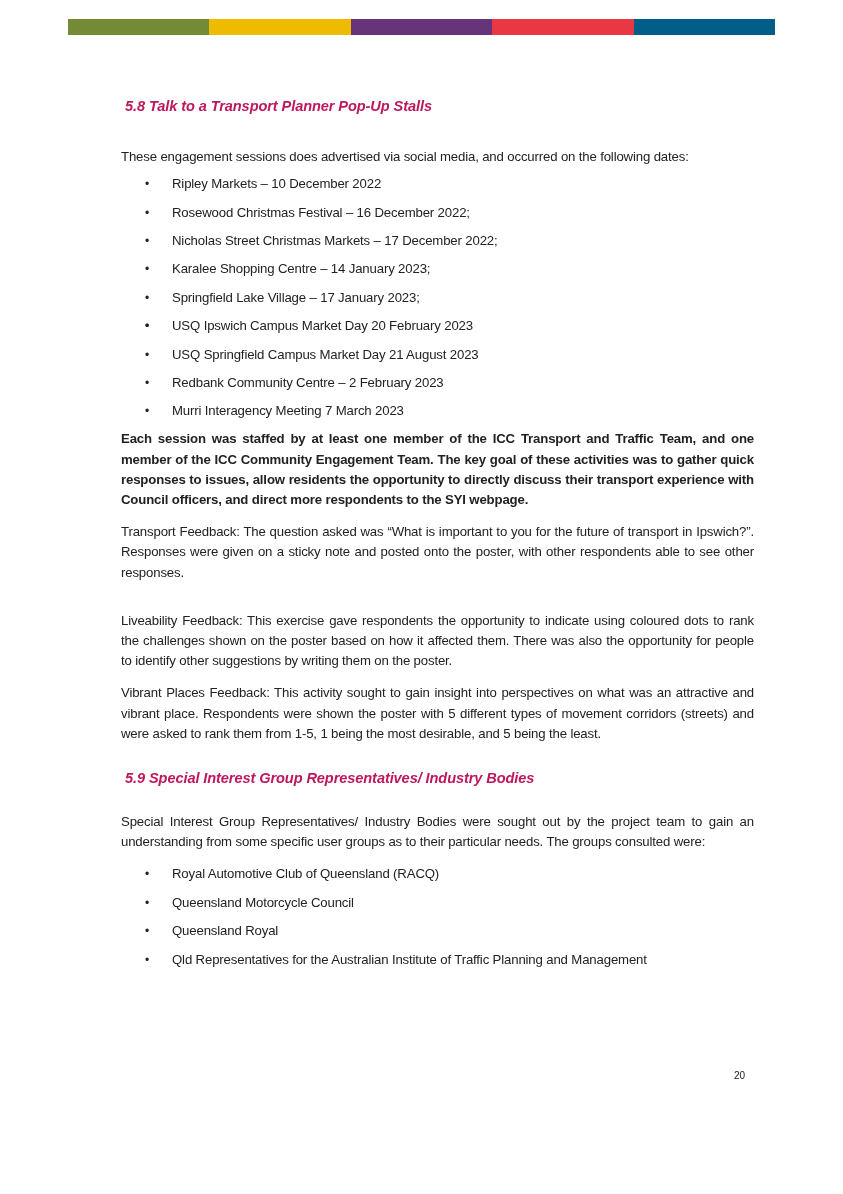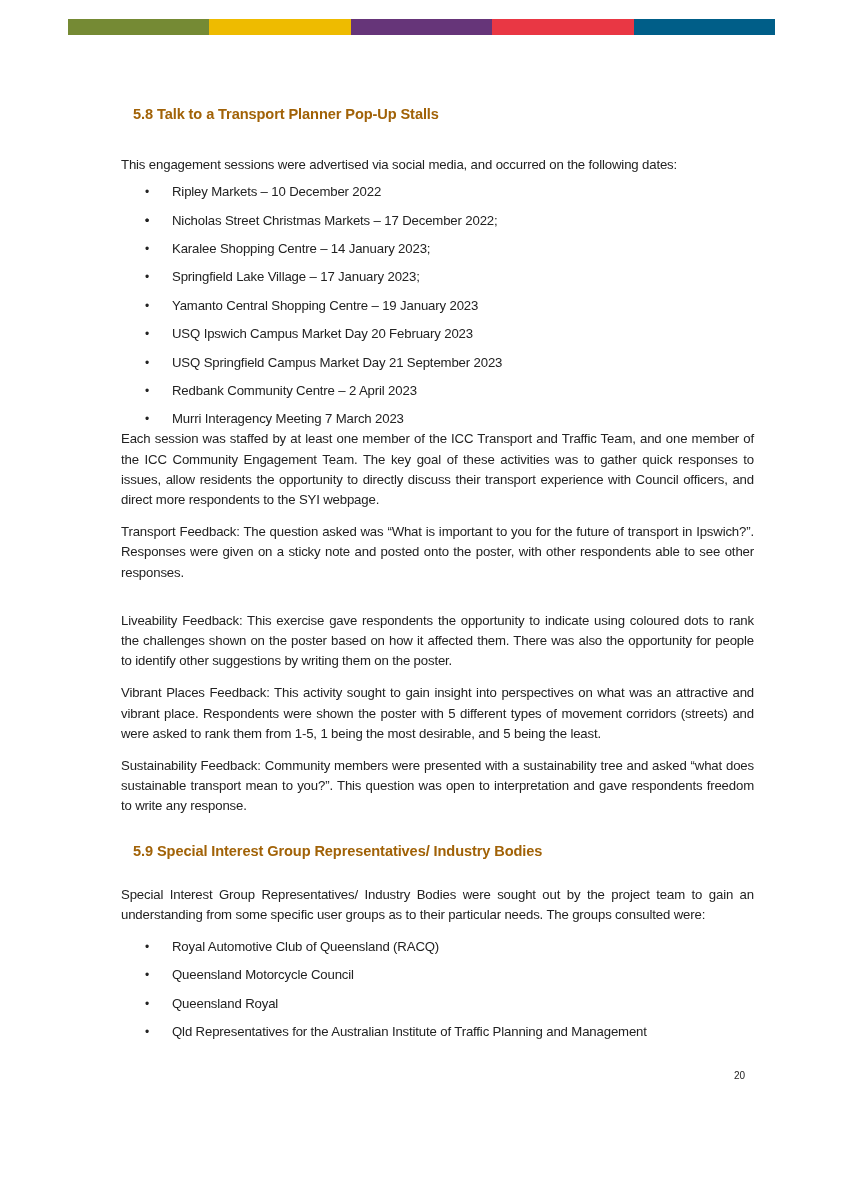--- a/index.html
+++ b/index.html
@@ -1,61 +1,60 @@
 <!DOCTYPE html>
 <html><head>
 <meta charset="utf-8">
 <style>
   html, body { margin: 0; padding: 0; background: #ffffff; }
   body { width: 843px; height: 1194px; position: relative; overflow: hidden;
          font-family: "Liberation Sans", "DejaVu Sans", sans-serif; color: #222222; }
   .color-bar { position: absolute; left: 68px; top: 19px; width: 707px; height: 16px; display: flex; }
   .color-bar .seg { flex: 1; height: 100%; }
   .content { position: absolute; left: 121px; top: 92px; width: 633px; }
-  h2 { font-size: 14.6px; font-weight: bold; margin: 12px; line-height: 20px; color: #a16207; letter-spacing: -0.1px; }
+  h2 { font-size: 14.6px; font-weight: bold; margin: 4px; line-height: 20px; color: #be185d; letter-spacing: -0.1px; font-style: italic; }
   p { font-size: 13.2px; line-height: 20.2px; margin: 0; text-align: justify; letter-spacing: -0.15px; }
   ul { list-style: none; margin: 0; padding: 0; }
   ul li { position: relative; font-size: 13.2px; line-height: 20px; padding-left: 51px; letter-spacing: -0.15px; }
   ul li .bullet { position: absolute; left: 24px; top: 0; font-size: 12px; }
   .page-num { position: absolute; left: 734px; top: 1070px; font-size: 10px; }
 </style>
 </head>
 <body>
 
 <div class="color-bar">
   <div class="seg" style="background: rgb(117, 138, 52);"></div>
   <div class="seg" style="background: rgb(238, 187, 0);"></div>
   <div class="seg" style="background: rgb(102, 53, 121);"></div>
   <div class="seg" style="background: rgb(233, 55, 68);"></div>
   <div class="seg" style="background: rgb(0, 94, 136);"></div>
 </div>
 
 <div class="content">
   <h2>5.8 Talk to a Transport Planner Pop-Up Stalls</h2>
 
-  <p style="margin-top:31px;">This engagement sessions were advertised via social media, and occurred on the following dates:</p>
+  <p style="margin-top:31px;">These engagement sessions does advertised via social media, and occurred on the following dates:</p>
 
   <ul style="margin-top:7px;">
     <li style="margin-bottom:8.4px;"><span class="bullet">•</span><span>Ripley Markets – 10 December 2022</span></li>
-    <li style="margin-bottom:8.4px;"><span class="bullet">•</span></li>
+    <li style="margin-bottom:8.4px;"><span class="bullet">•</span><span>Rosewood Christmas Festival – 16 December 2022;</span></li>
     <li style="margin-bottom:8.4px;"><span class="bullet">•</span><span>Nicholas Street Christmas Markets – 17 December 2022;</span></li>
     <li style="margin-bottom:8.4px;"><span class="bullet">•</span><span>Karalee Shopping Centre – 14 January 2023;</span></li>
     <li style="margin-bottom:8.4px;"><span class="bullet">•</span><span>Springfield Lake Village – 17 January 2023;</span></li>
-    <li style="margin-bottom:8.4px;"><span class="bullet">•</span><span>Yamanto Central Shopping Centre – 19 January 2023</span></li>
+    <li style="margin-bottom:8.4px;"><span class="bullet">•</span></li>
     <li style="margin-bottom:8.4px;"><span class="bullet">•</span><span>USQ Ipswich Campus Market Day 20 February 2023</span></li>
-    <li style="margin-bottom:8.4px;"><span class="bullet">•</span><span>USQ Springfield Campus Market Day 21 September 2023</span></li>
-    <li style="margin-bottom:8.4px;"><span class="bullet">•</span><span>Redbank Community Centre – 2 April 2023</span></li>
+    <li style="margin-bottom:8.4px;"><span class="bullet">•</span><span>USQ Springfield Campus Market Day 21 August 2023</span></li>
+    <li style="margin-bottom:8.4px;"><span class="bullet">•</span><span>Redbank Community Centre – 2 February 2023</span></li>
     <li><span class="bullet">•</span><span>Murri Interagency Meeting 7 March 2023</span></li>
   </ul>
 
-  <p style="margin-top:0;">Each session was staffed by at least one member of the ICC Transport and Traffic Team, and one member of the ICC Community Engagement Team. The key goal of these activities was to gather quick responses to issues, allow residents the opportunity to directly discuss their transport experience with Council officers, and direct more respondents to the SYI webpage.</p>
+  <p style="margin-top:8px;font-weight:bold;">Each session was staffed by at least one member of the ICC Transport and Traffic Team, and one member of the ICC Community Engagement Team. The key goal of these activities was to gather quick responses to issues, allow residents the opportunity to directly discuss their transport experience with Council officers, and direct more respondents to the SYI webpage.</p>
   <p style="margin-top:12px;">Transport Feedback: The question asked was “What is important to you for the future of transport in Ipswich?”. Responses were given on a sticky note and posted onto the poster, with other respondents able to see other responses.</p>
   <p style="margin-top:28px;">Liveability Feedback: This exercise gave respondents the opportunity to indicate using coloured dots to rank the challenges shown on the poster based on how it affected them. There was also the opportunity for people to identify other suggestions by writing them on the poster.</p>
   <p style="margin-top:12px;">Vibrant Places Feedback: This activity sought to gain insight into perspectives on what was an attractive and vibrant place. Respondents were shown the poster with 5 different types of movement corridors (streets) and were asked to rank them from 1-5, 1 being the most desirable, and 5 being the least.</p>
-  <p style="margin-top:12px;">Sustainability Feedback: Community members were presented with a sustainability tree and asked “what does sustainable transport mean to you?”. This question was open to interpretation and gave respondents freedom to write any response.</p>
 
   <h2 style="margin-top:24px;">5.9 Special Interest Group Representatives/ Industry Bodies</h2>
 
   <p style="margin-top:24px;">Special Interest Group Representatives/ Industry Bodies were sought out by the project team to gain an understanding from some specific user groups as to their particular needs. The groups consulted were:</p>
 
   <ul style="margin-top:12px;">
     <li style="margin-bottom:8.4px;"><span class="bullet">•</span><span>Royal Automotive Club of Queensland (RACQ)</span></li>
     <li style="margin-bottom:8.4px;"><span class="bullet">•</span><span>Queensland Motorcycle Council</span></li>
     <li style="margin-bottom:8.4px;"><span class="bullet">•</span><span>Queensland Royal</span></li>
     <li><span class="bullet">•</span><span>Qld Representatives for the Australian Institute of Traffic Planning and Management</span></li>

